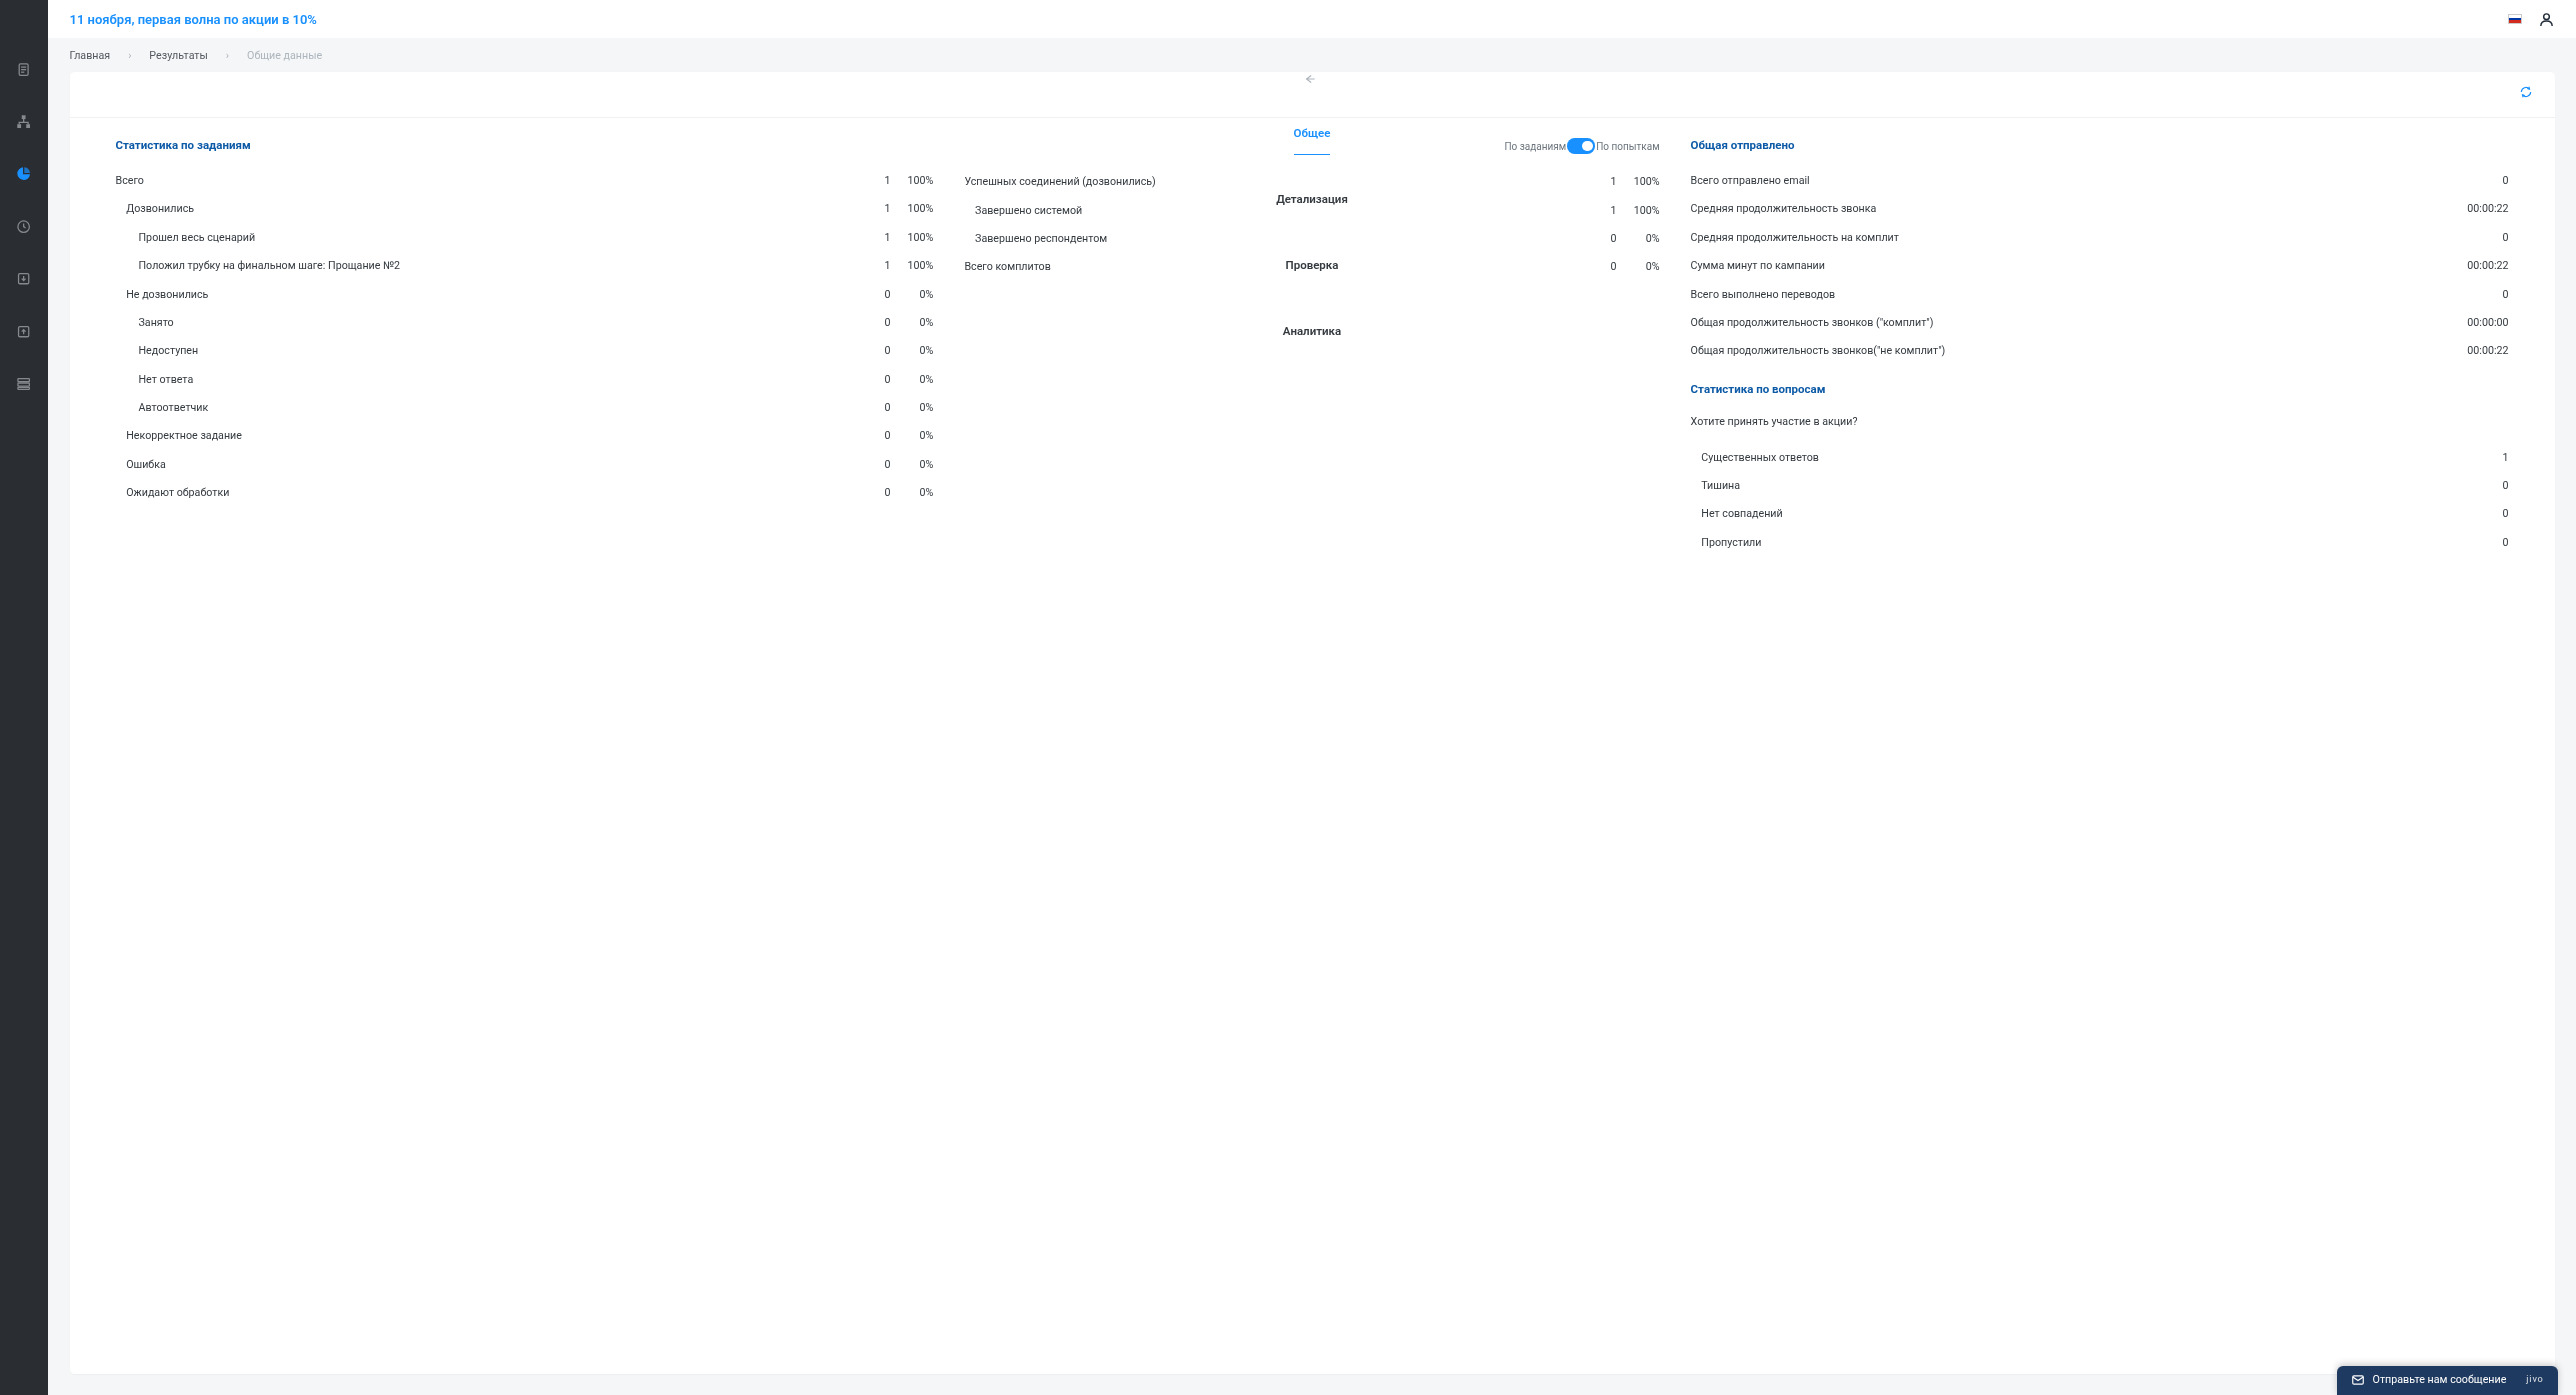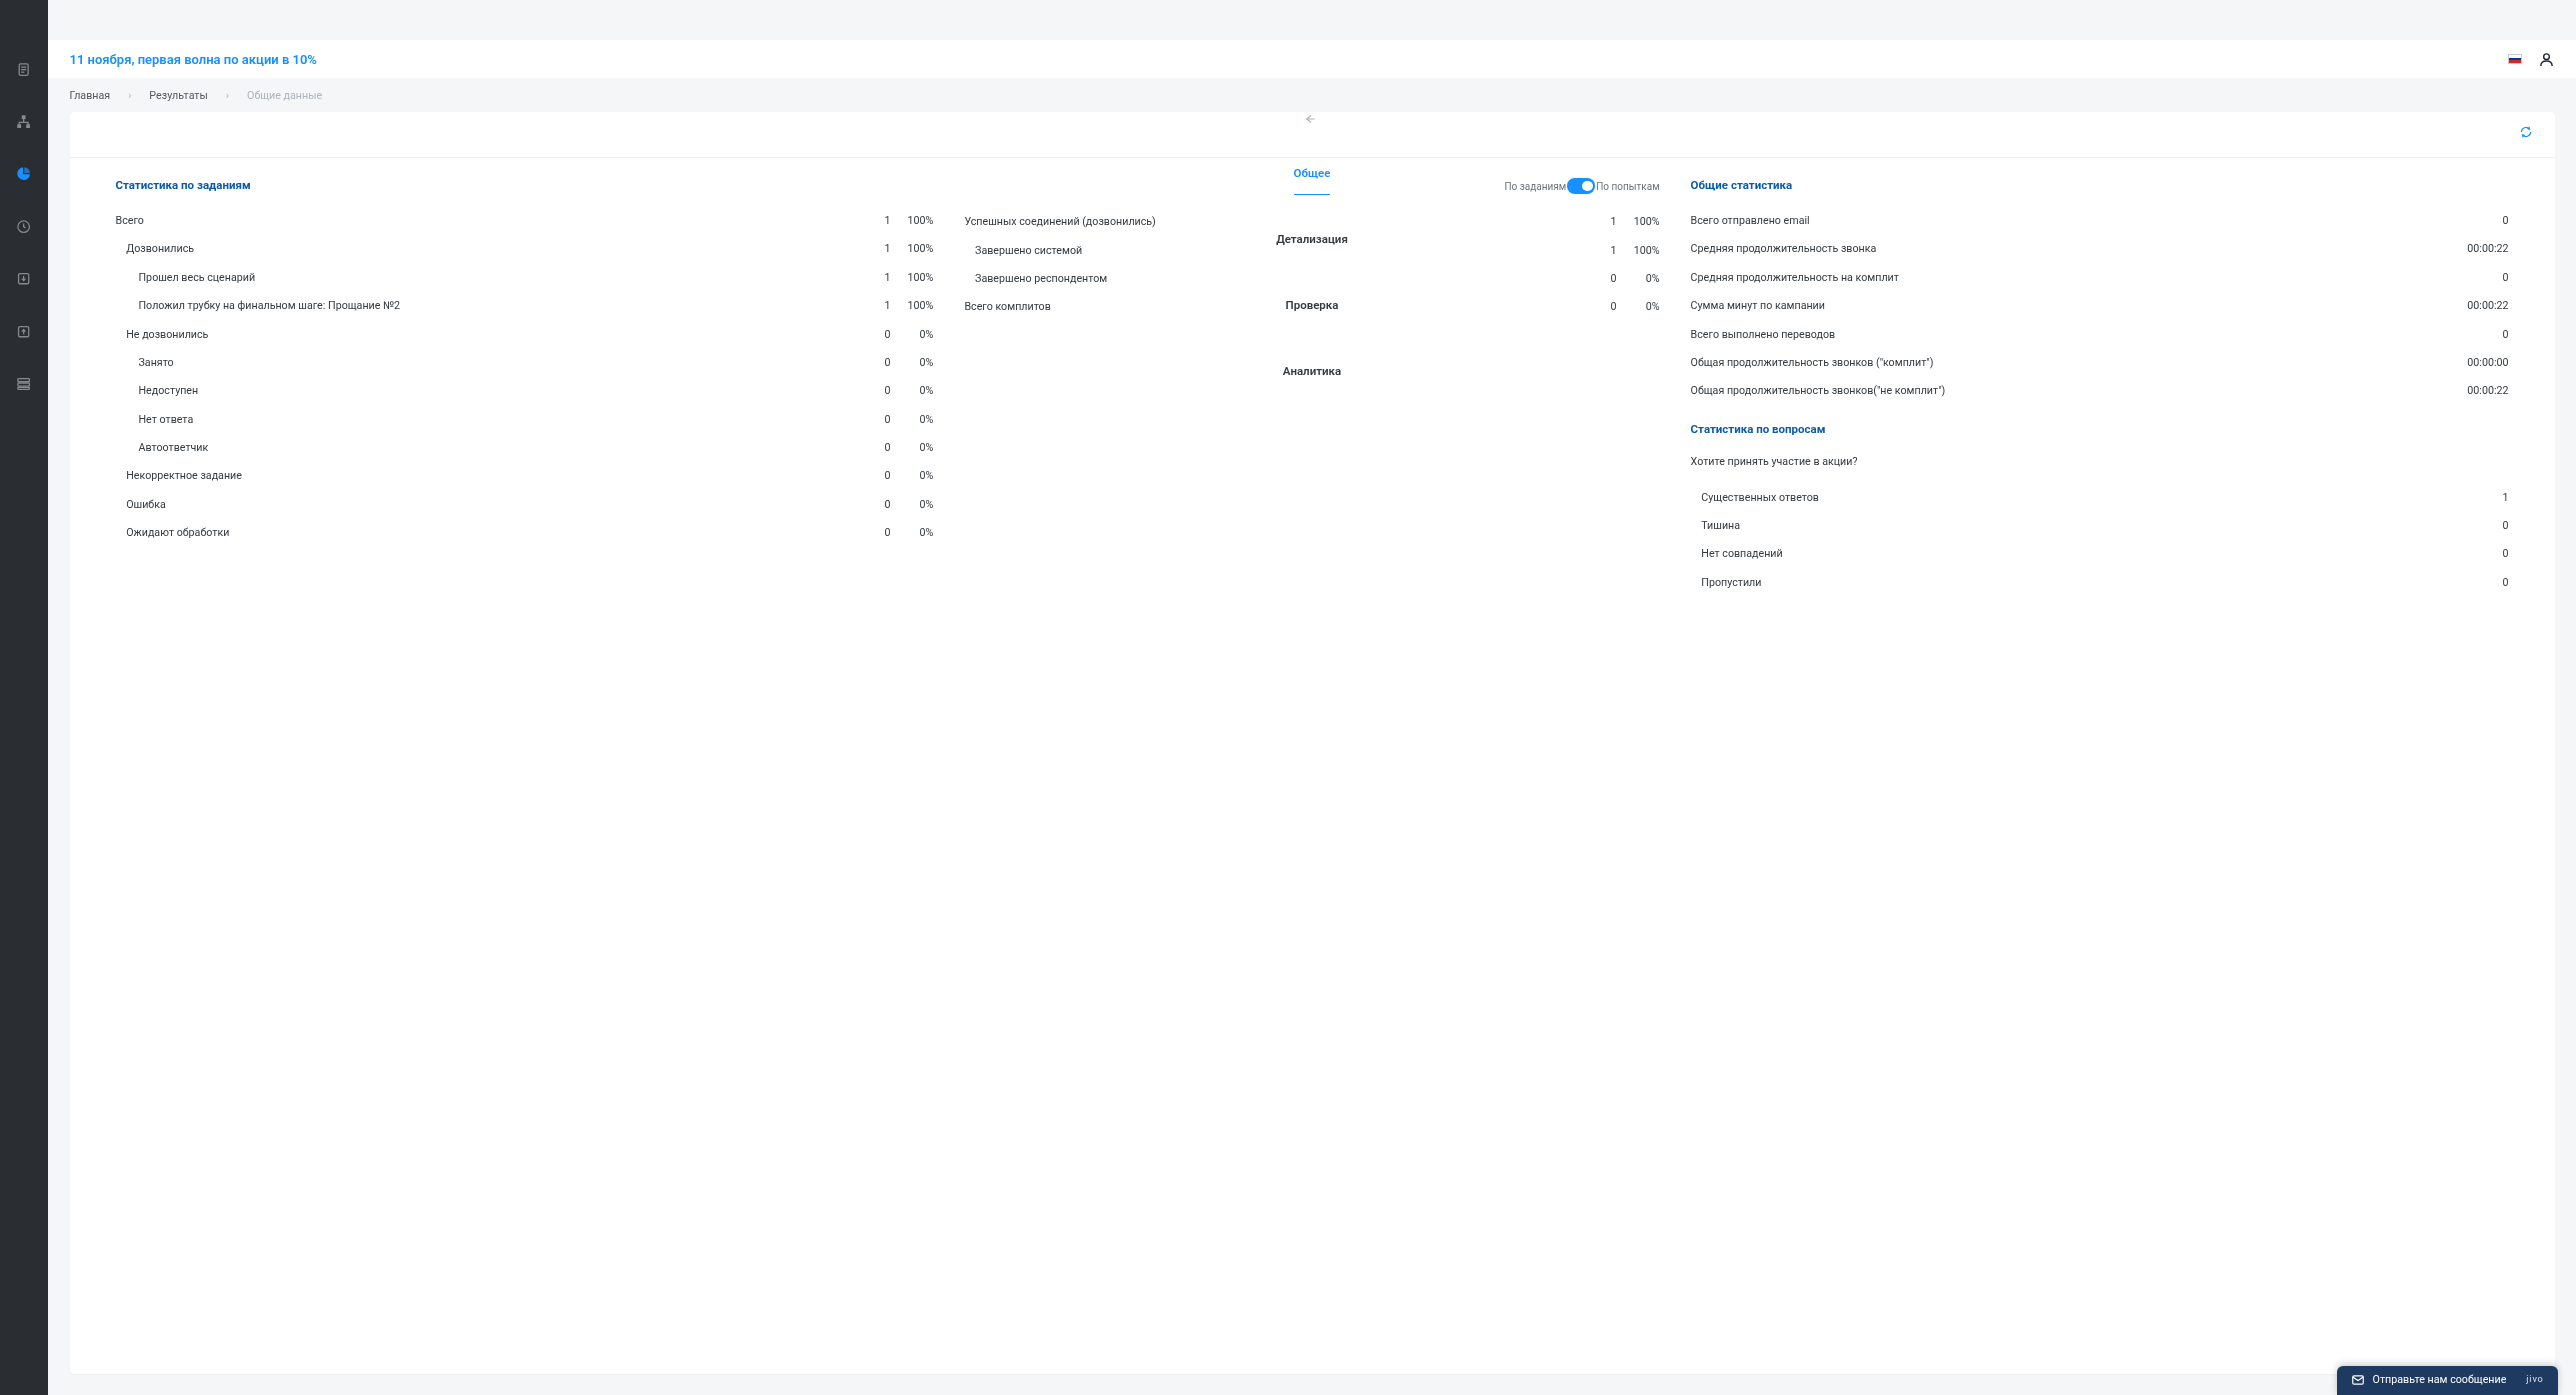--- a/index.html
+++ b/index.html
@@ -14,21 +14,21 @@
     
     .sidebar {
       width: 48px; background: #2a2e33; display: flex; flex-direction: column;
       align-items: center; padding-top: 60px; gap: 34px; flex-shrink: 0;
     }
     .sidebar-icon { width: 18.4px; height: 18.4px; display:flex; align-items:center; justify-content:center; cursor:pointer; color:#86898e; }
     .sidebar-icon.active { color:#1890ff; }
     .sidebar-icon svg { width: 15.3px; height: 15.3px; }
     
     
-    .main { flex: 1; display: flex; flex-direction: column; overflow: hidden; margin-top: 40px; }
+    .main { flex: 1; display: flex; flex-direction: column; overflow: hidden; }
     .topbar {
       height: 38px; background: #fff; display: flex; align-items: center;
       padding: 0 21.5px; justify-content: space-between;
     }
     .topbar-title { color: #1890ff; font-weight: 600; font-size: 13px; cursor:pointer;}
     .topbar-right { display:flex; align-items:center; gap: 15.3px;}
     .flag { width:14px; height:9.2px; background: linear-gradient(#fff 33%, #0039a6 33% 66%, #d52b1e 66%); border:0.8px solid #ccc; cursor:pointer;}
     
     
     .breadcrumb { padding: 10.7px 21.5px; display:flex; align-items:center; gap: 18px; color:#6c757d; font-size:10.7px;}
@@ -259,21 +259,21 @@
               </div>
               <div class="stat-row indent-0">
                 <div class="stat-label">Всего комплитов</div>
                 <div class="stat-count">0</div>
                 <div class="stat-pct">0%</div>
               </div>
             </div>
         </div>
 
         <div>
-          <div class="section-title">Общие статистика</div>
+          <div class="section-title">Общая отправлено</div>
           <div class="stat-list" id="general-stats-list">
               <div class="stat-row">
                 <div class="stat-label">Всего отправлено email</div>
                 <div class="stat-val">0</div>
               </div>
               <div class="stat-row">
                 <div class="stat-label">Средняя продолжительность звонка</div>
                 <div class="stat-val">00:00:22</div>
               </div>
               <div class="stat-row">

